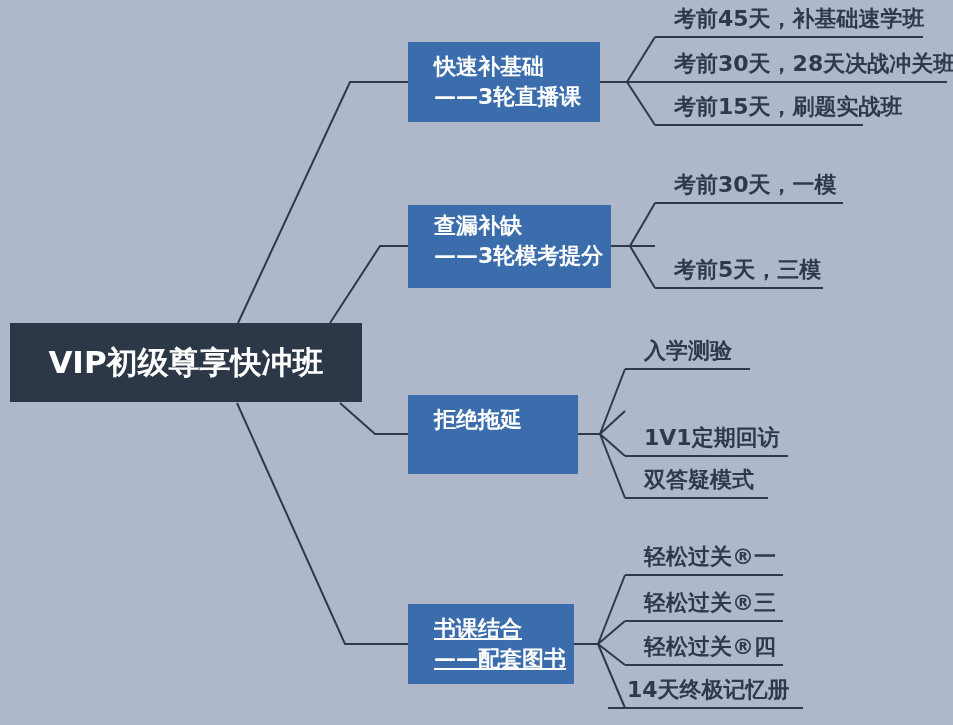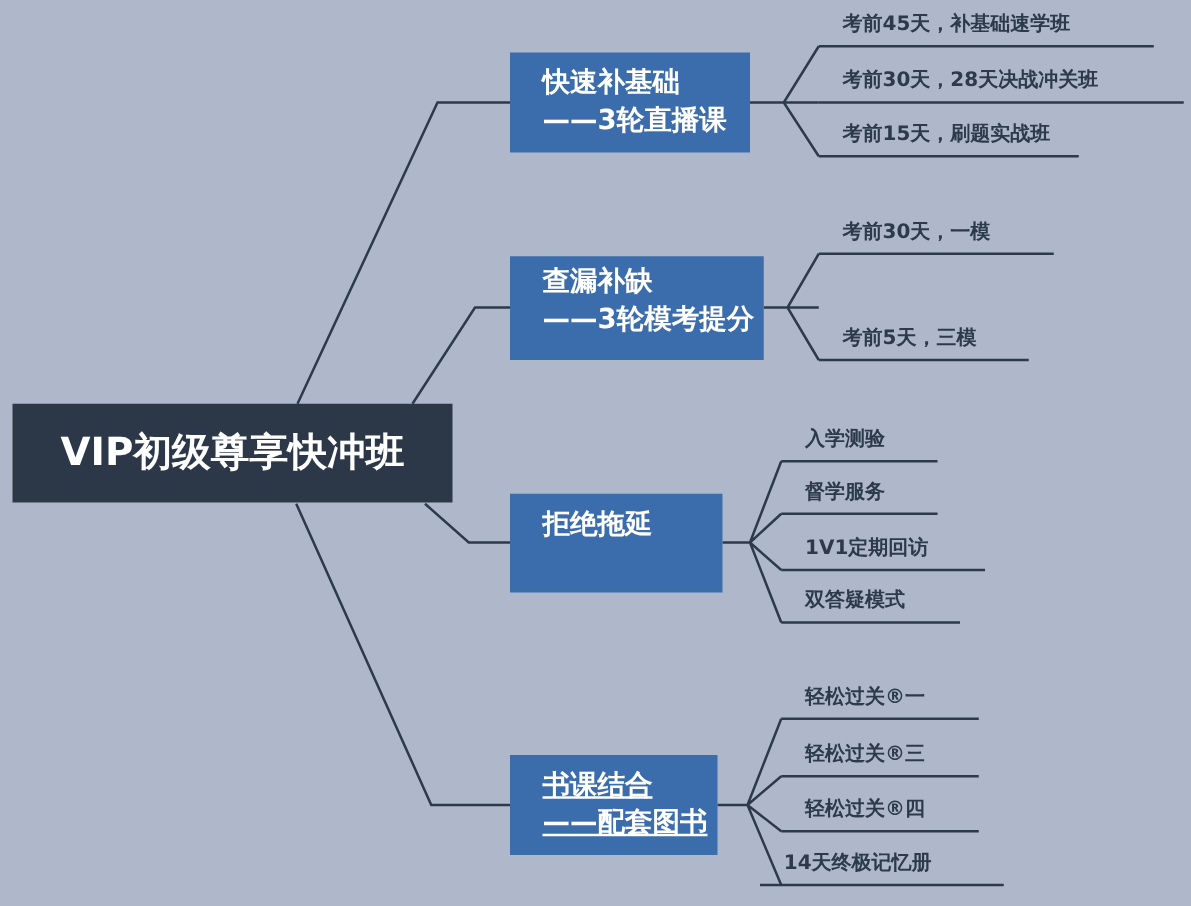--- a/index.html
+++ b/index.html
@@ -54,21 +54,21 @@
     line-height: 30px;
     padding: 10px 0 0 26px;
     white-space: nowrap;
   }
   .branch-node span { display: block; }
   .leaf-node {
     position: absolute;
     height: 35px;
     border-bottom: 2px solid var(--line);
     color: var(--text-dark);
-    font-size: 16px;
+    font-size: 22px;
     font-weight: bold;
     line-height: 31px;
     padding-left: 19px;
     white-space: nowrap;
   }
 </style>
 </head>
 <body>
 
 <div class="canvas">
@@ -111,21 +111,20 @@
   </div>
 
   <div class="leaf-node" style="left:655px; top:3px;   width:268px;">考前45天，补基础速学班</div>
   <div class="leaf-node" style="left:655px; top:48px;  width:292px;">考前30天，28天决战冲关班</div>
   <div class="leaf-node" style="left:655px; top:91px;  width:208px;">考前15天，刷题实战班</div>
 
   <div class="leaf-node" style="left:655px; top:169px; width:188px;">考前30天，一模</div>
   <div class="leaf-node" style="left:655px; top:254px; width:168px;">考前5天，三模</div>
 
   <div class="leaf-node" style="left:625px; top:335px; width:125px;">入学测验</div>
-  <div class="leaf-node" style="left:625px; top:377px; width:125px;">督学服务</div>
   <div class="leaf-node" style="left:625px; top:422px; width:163px;">1V1定期回访</div>
   <div class="leaf-node" style="left:625px; top:464px; width:143px;">双答疑模式</div>
 
   <div class="leaf-node" style="left:625px; top:541px; width:158px;">轻松过关®一</div>
   <div class="leaf-node" style="left:625px; top:587px; width:158px;">轻松过关®三</div>
   <div class="leaf-node" style="left:625px; top:631px; width:158px;">轻松过关®四</div>
   <div class="leaf-node" style="left:608px; top:674px; width:195px;">14天终极记忆册</div>
 
 </div>
 

